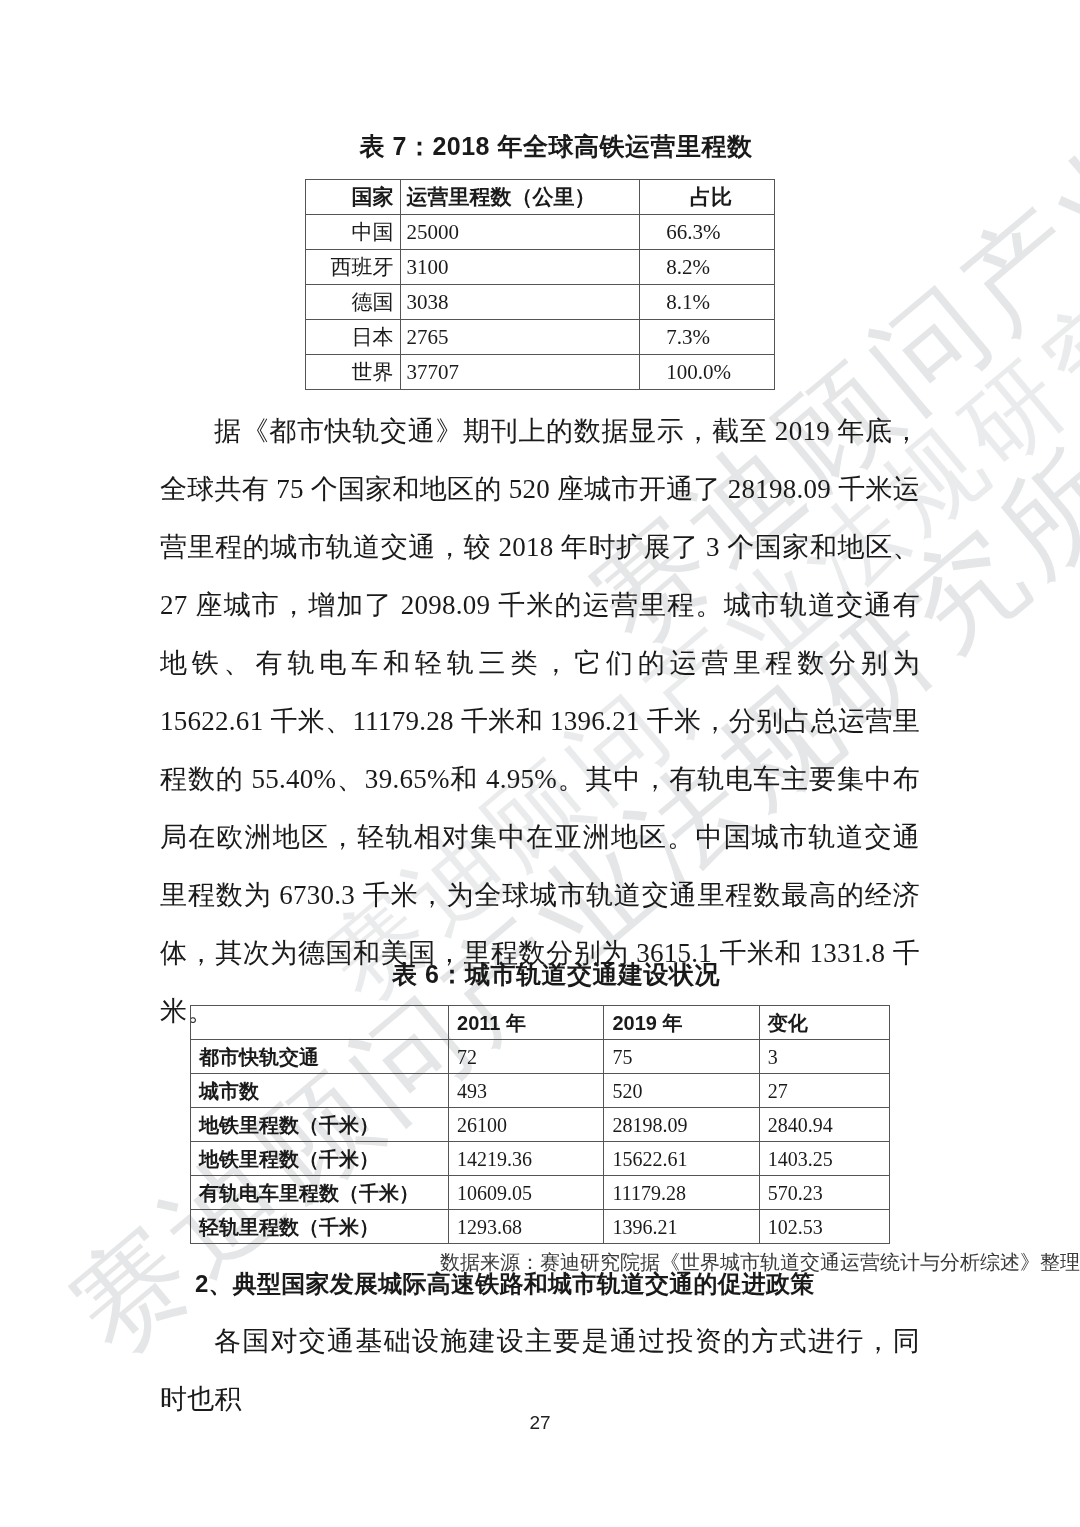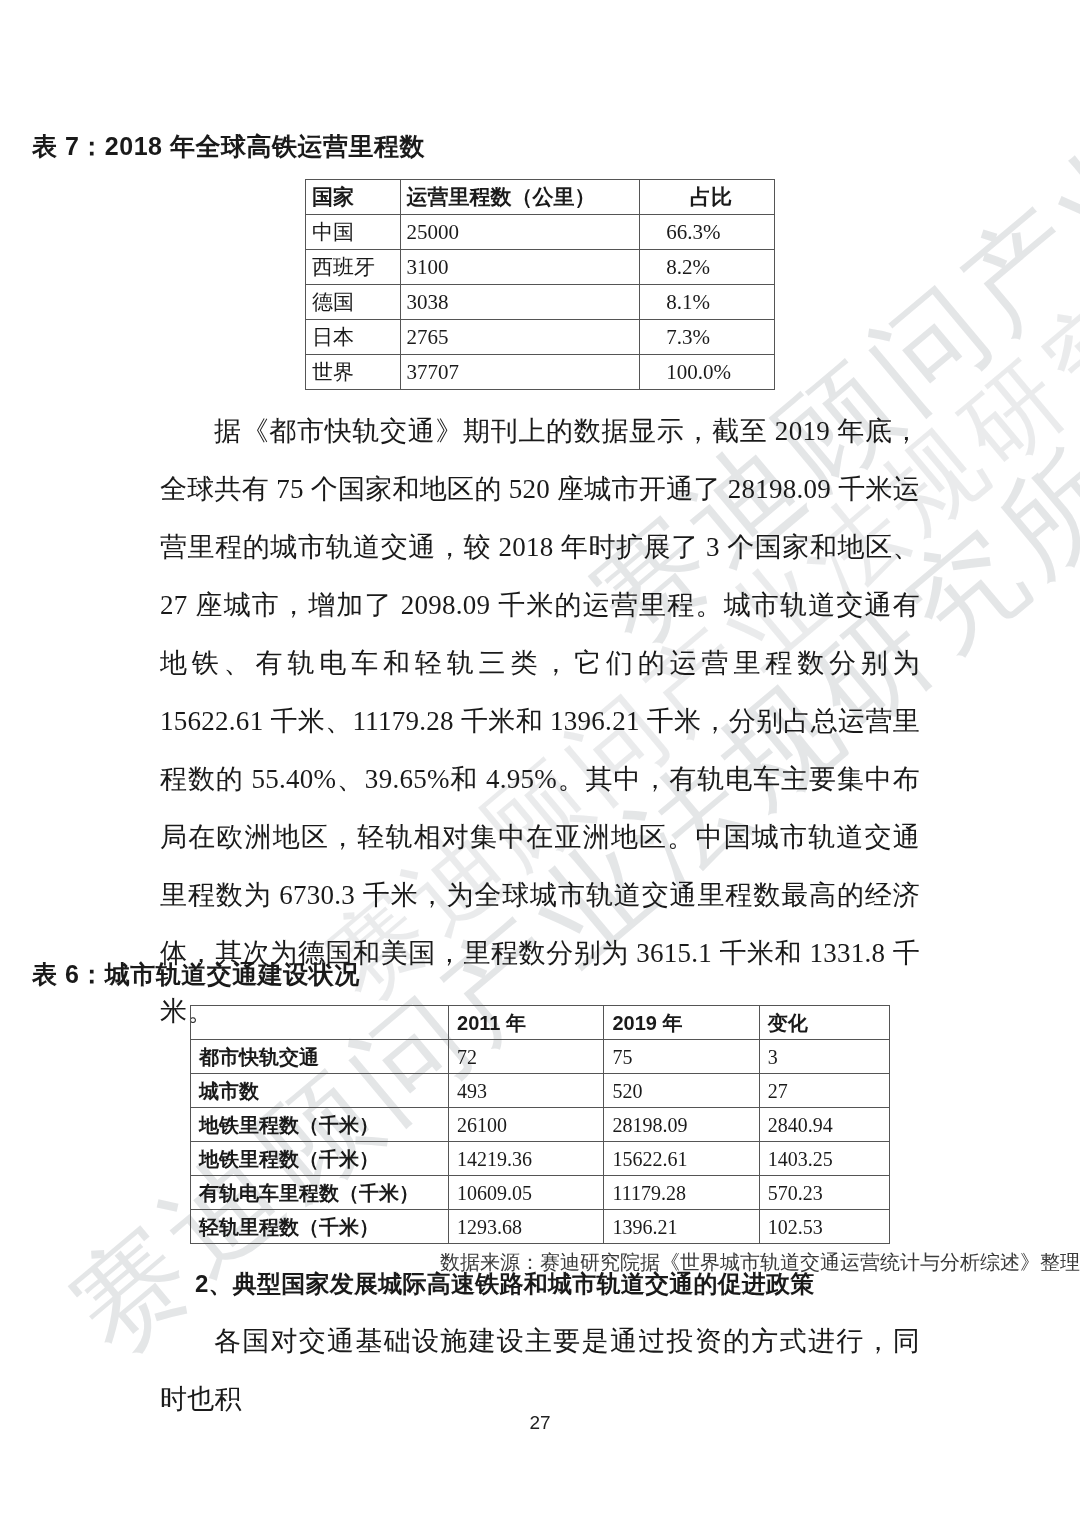--- a/index.html
+++ b/index.html
@@ -58,21 +58,21 @@
     opacity: 0.20;
   }
 
   
   .content {
     position: relative;
     z-index: 2;
   }
 
   .table-title {
-    text-align: left;
+    text-align: center;
     font-size: 25px;
     font-weight: bold;
     font-family: "Liberation Sans", "DejaVu Sans", sans-serif;
     letter-spacing: 0.02em;
     padding-left: 32px;
   }
 
   
   .t7-wrap {
     position: absolute;
@@ -94,21 +94,21 @@
     height: 30px;
     line-height: 1.15;
   }
   table.t7 th {
     font-weight: normal;
     font-family: "Liberation Sans", "DejaVu Sans", sans-serif;
     font-weight: bold;
     font-size: 21px;
     text-align: center;
   }
-  table.t7 .c-country { width: 95px; text-align: left; margin-top: 48px; }
+  table.t7 .c-country { width: 95px; text-align: right; margin-top: 48px; }
   table.t7 .c-km      { width: 265px; text-align: left; }
   table.t7 .c-share   { width: 110px; text-align: center; padding-left: 14px; }
   table.t7 td.c-share { text-align: left; padding-left: 26px; }
 
   .src-line {
     font-size: 20px;
     text-align: right;
     padding-right: 118px;
     margin-top: 7px;
     color: #3a3a3a;

